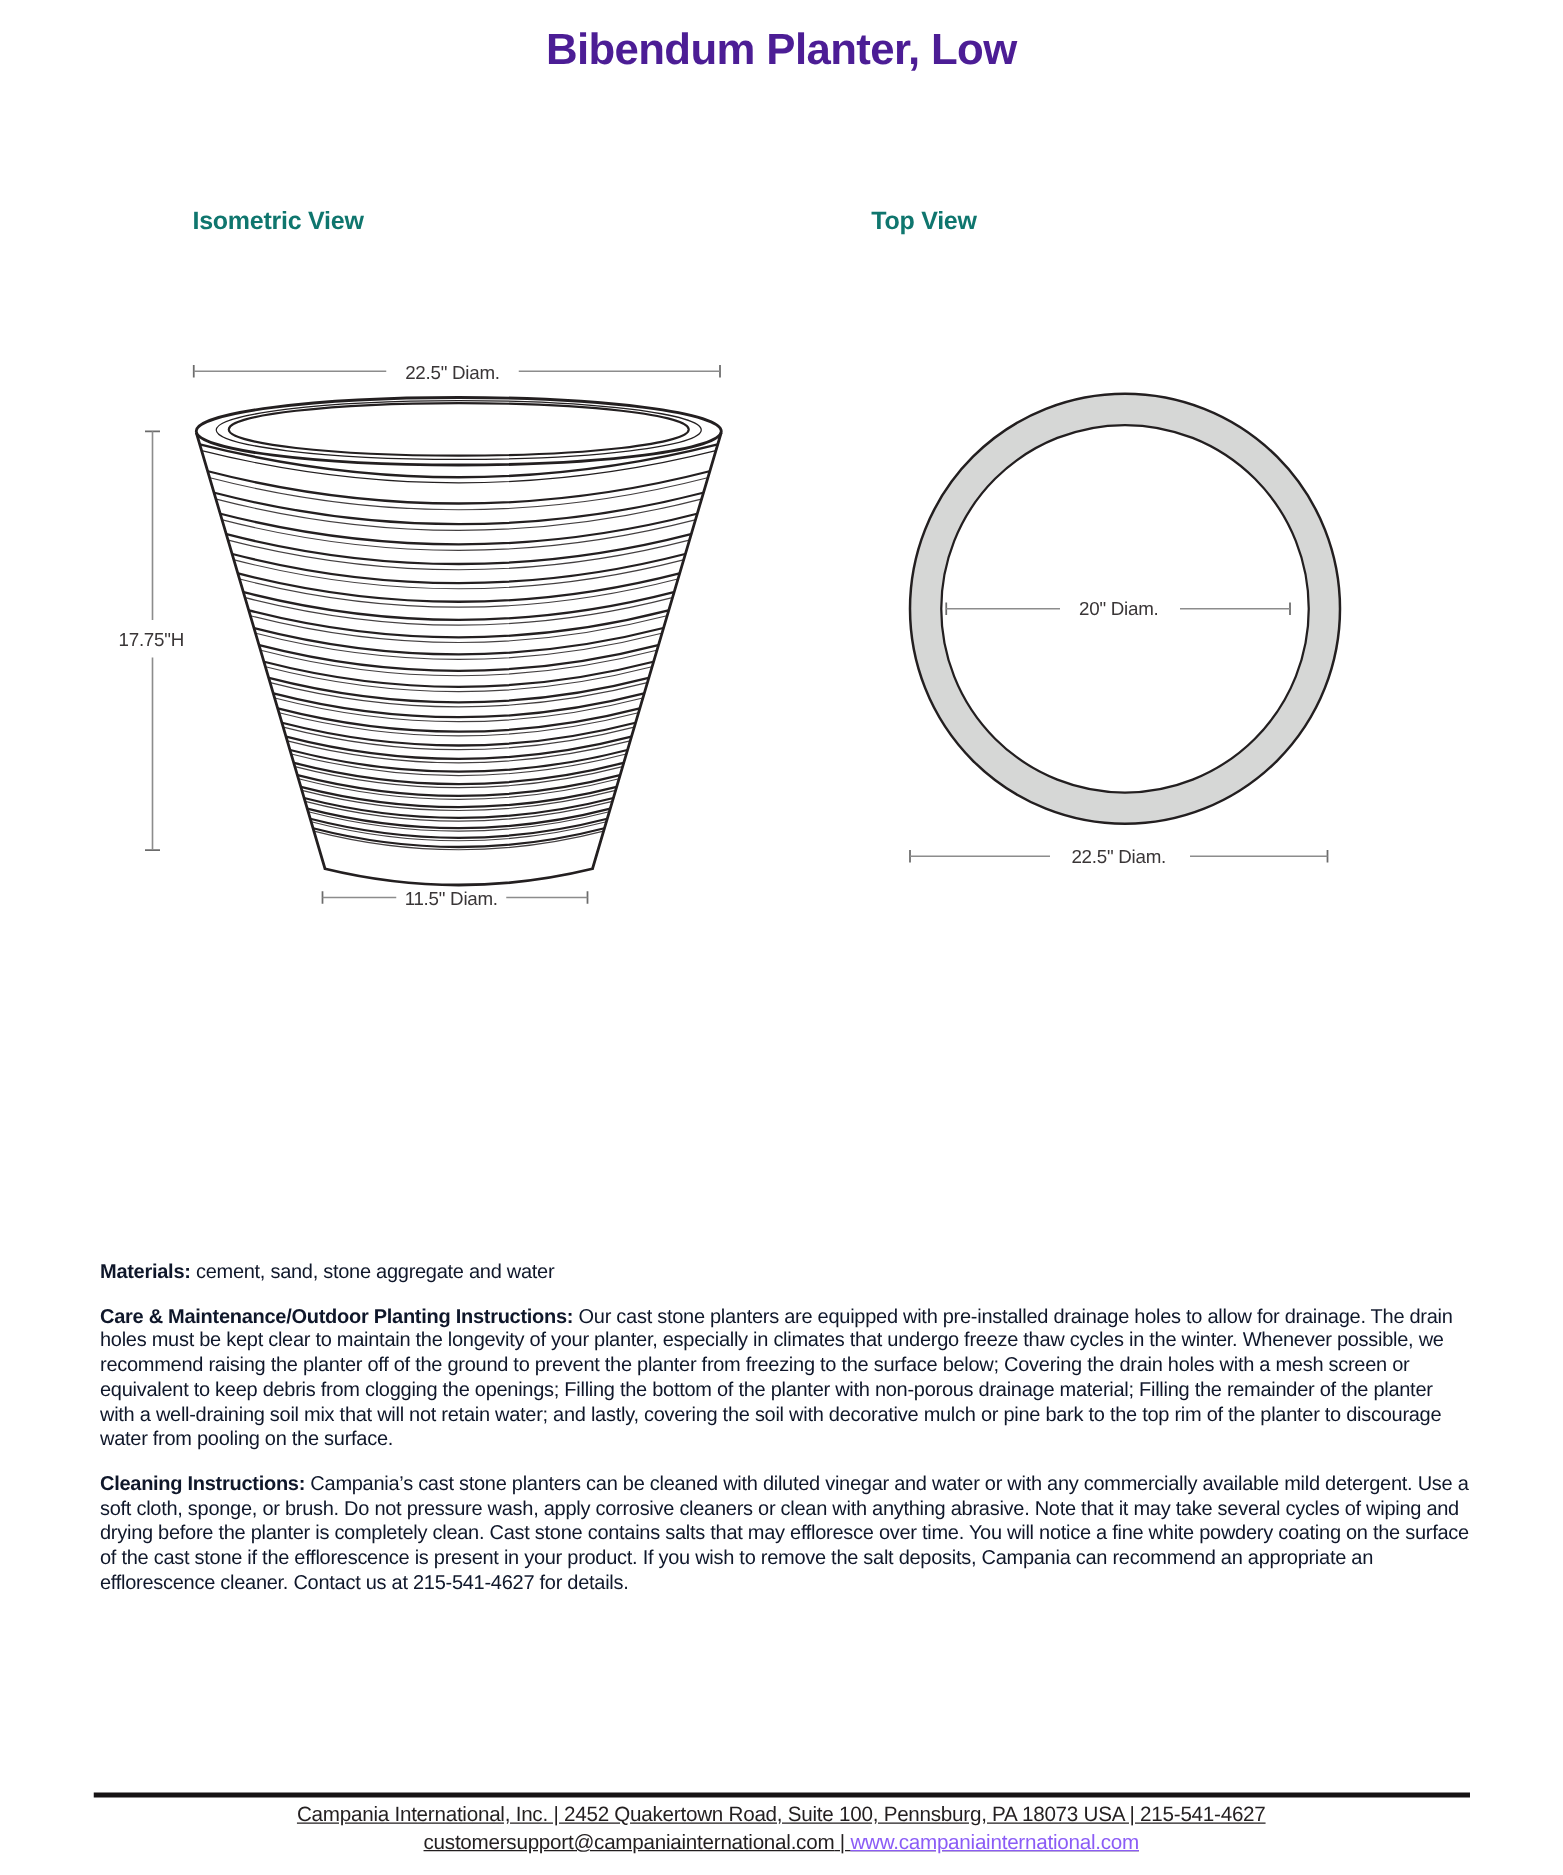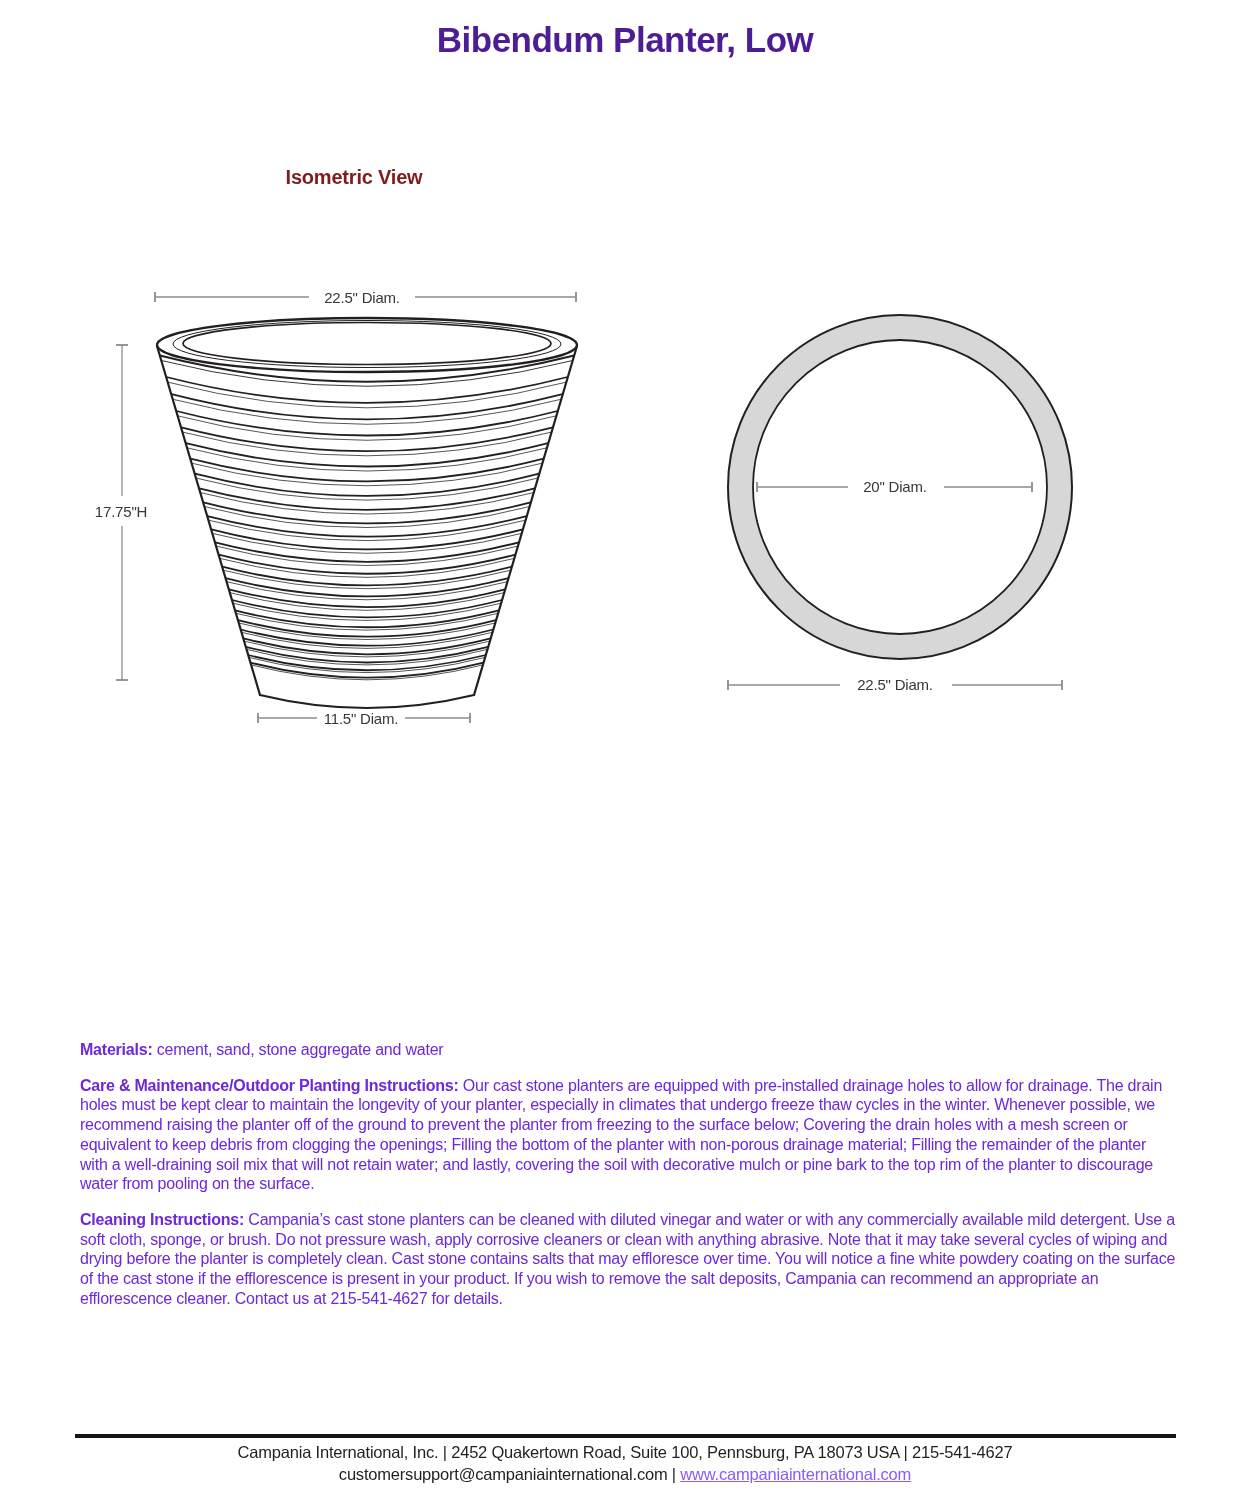--- a/index.html
+++ b/index.html
@@ -8,60 +8,60 @@
   .page {
     position:relative; width:1250px; height:1500px; background:#ffffff;
     overflow:hidden; margin:0 auto;
   }
   .doc-title {
     position:absolute; top:20px; left:0; width:1250px;
     text-align:center; font-size:35px; font-weight:700; letter-spacing:-0.5px;
     color:#4c1d95;
   }
   .view-label {
-    position:absolute; top:166px; width:400px; text-align:center;
-    font-size:20px; font-weight:700; letter-spacing:-0.2px; color:#7f1d1d;
+    position:absolute; top:166px; width:400px; text-align:left;
+    font-size:20px; font-weight:700; letter-spacing:-0.2px; color:#0f766e;
   }
   .view-label.iso { left:154px; }
   .view-label.top { left:697px; }
   .drawing { position:absolute; }
   .drawing.iso { left:85px; top:280px; }
   .drawing.top { left:700px; top:300px; }
   svg text {
     font-family:"Liberation Sans", sans-serif; font-size:15px; fill:#3a3637;
     letter-spacing:-0.2px;
   }
   .body-copy {
     position:absolute; left:80px; top:1008px; width:1096px;
-    font-size:16px; line-height:19.7px; letter-spacing:-0.22px; color:#6d28d9;
+    font-size:16px; line-height:19.7px; letter-spacing:-0.22px; color:#0f172a;
     text-align:left;
-    margin-top:32px;
   }
   .body-copy p { margin:0 0 16px 0; }
   .body-copy strong { font-weight:700; }
   .footer-rule {
     position:absolute; left:75px; top:1434px; width:1101px; height:3.5px;
     background:#161314;
   }
   .footer-line {
     position:absolute; left:0; width:1250px; text-align:center;
-    font-size:16.5px; letter-spacing:-0.2px; color:#231f20;
+    font-size:16.5px; letter-spacing:-0.2px; color:#231f20;text-decoration:underline;
   }
   .footer-line.l1 { top:1443px; }
   .footer-line.l2 { top:1465px; }
   .footer-line a { color:#8b5cf6; text-decoration:underline; }
 </style>
 </head>
 <body>
 
 <div class="page">
 
   <div class="doc-title">Bibendum Planter, Low</div>
 
   <div class="view-label iso">Isometric View</div>
+  <div class="view-label top">Top View</div>
 
   <svg class="drawing iso" width="520" height="460" viewBox="0 0 520 460">
 
     <g>
       <line x1="70" y1="12" x2="70" y2="22" stroke="#6b6b6b" stroke-width="1.4"></line>
       <line x1="491" y1="12" x2="491" y2="22" stroke="#6b6b6b" stroke-width="1.4"></line>
       <line x1="70" y1="17" x2="224" y2="17" stroke="#8c8c8c" stroke-width="1.3"></line>
       <line x1="330" y1="17" x2="491" y2="17" stroke="#8c8c8c" stroke-width="1.3"></line>
       <text x="277" y="23" text-anchor="middle">22.5" Diam.</text>
     </g>

